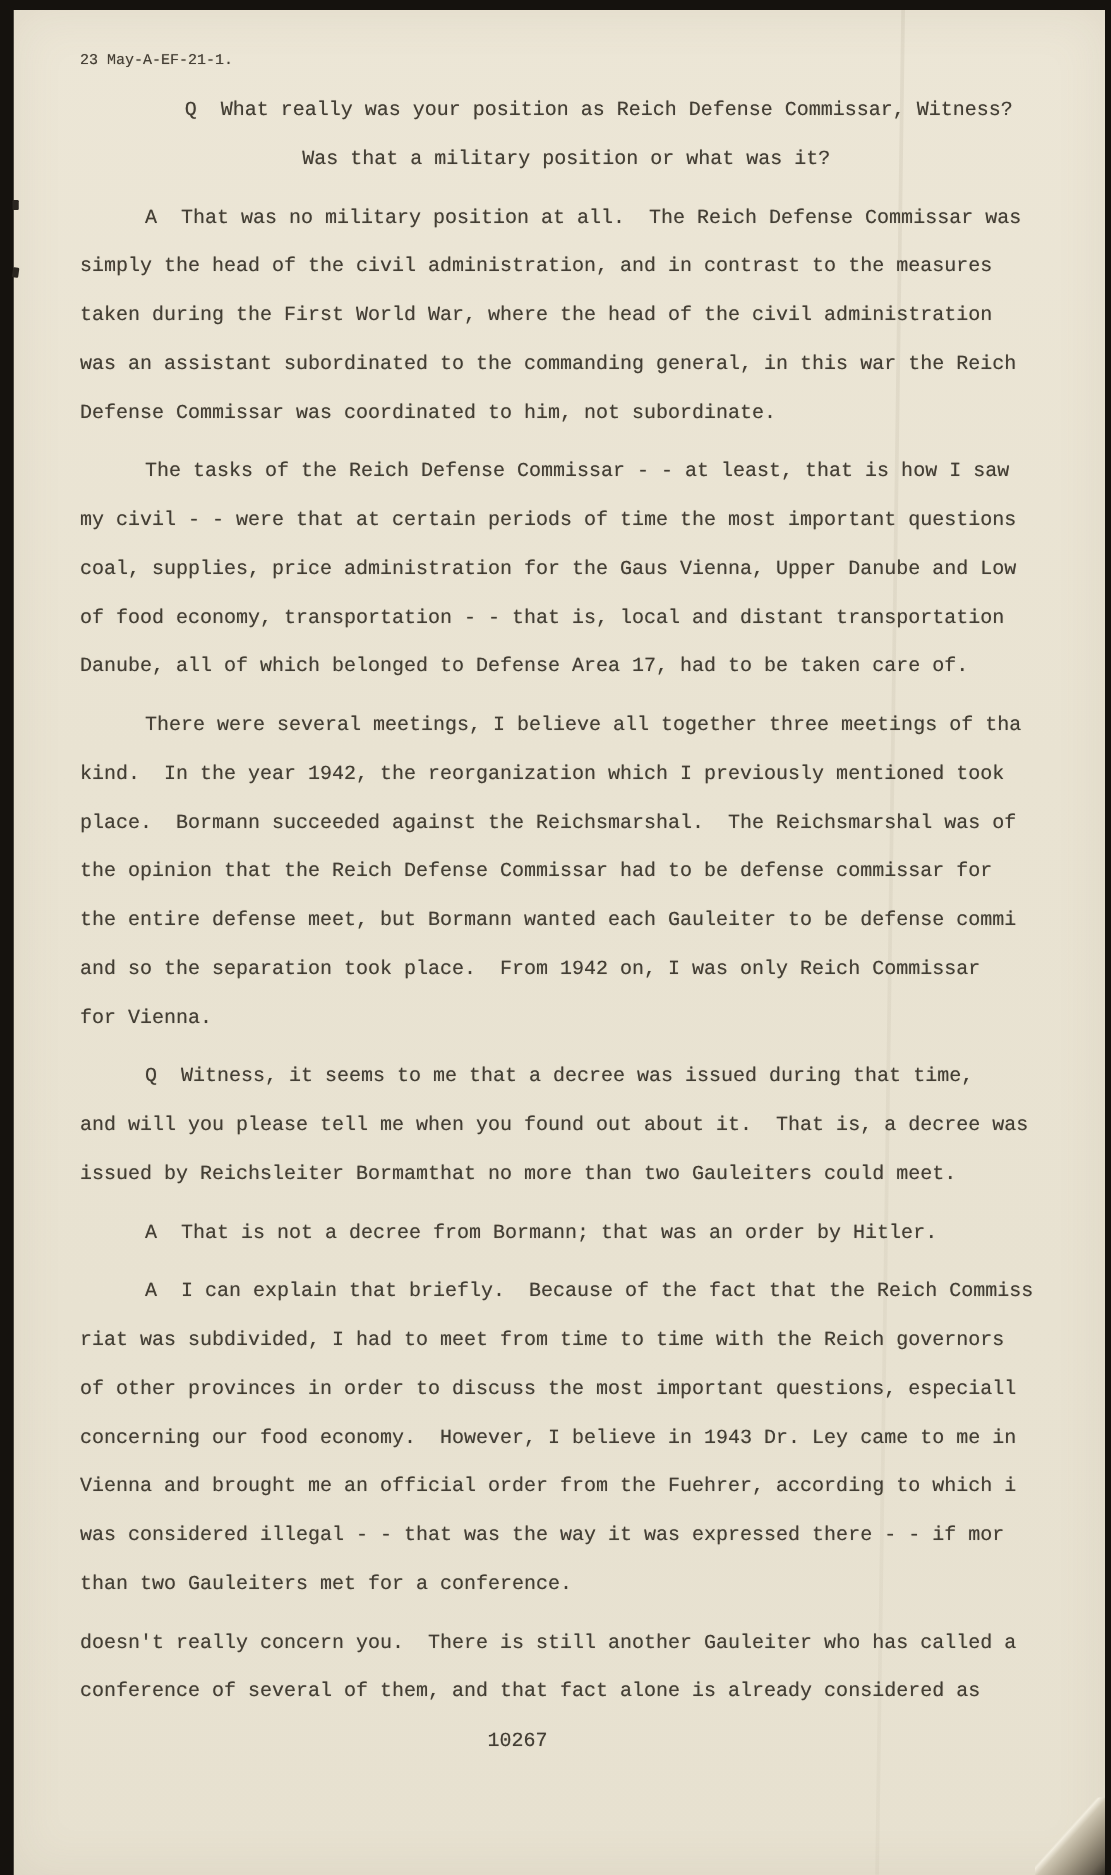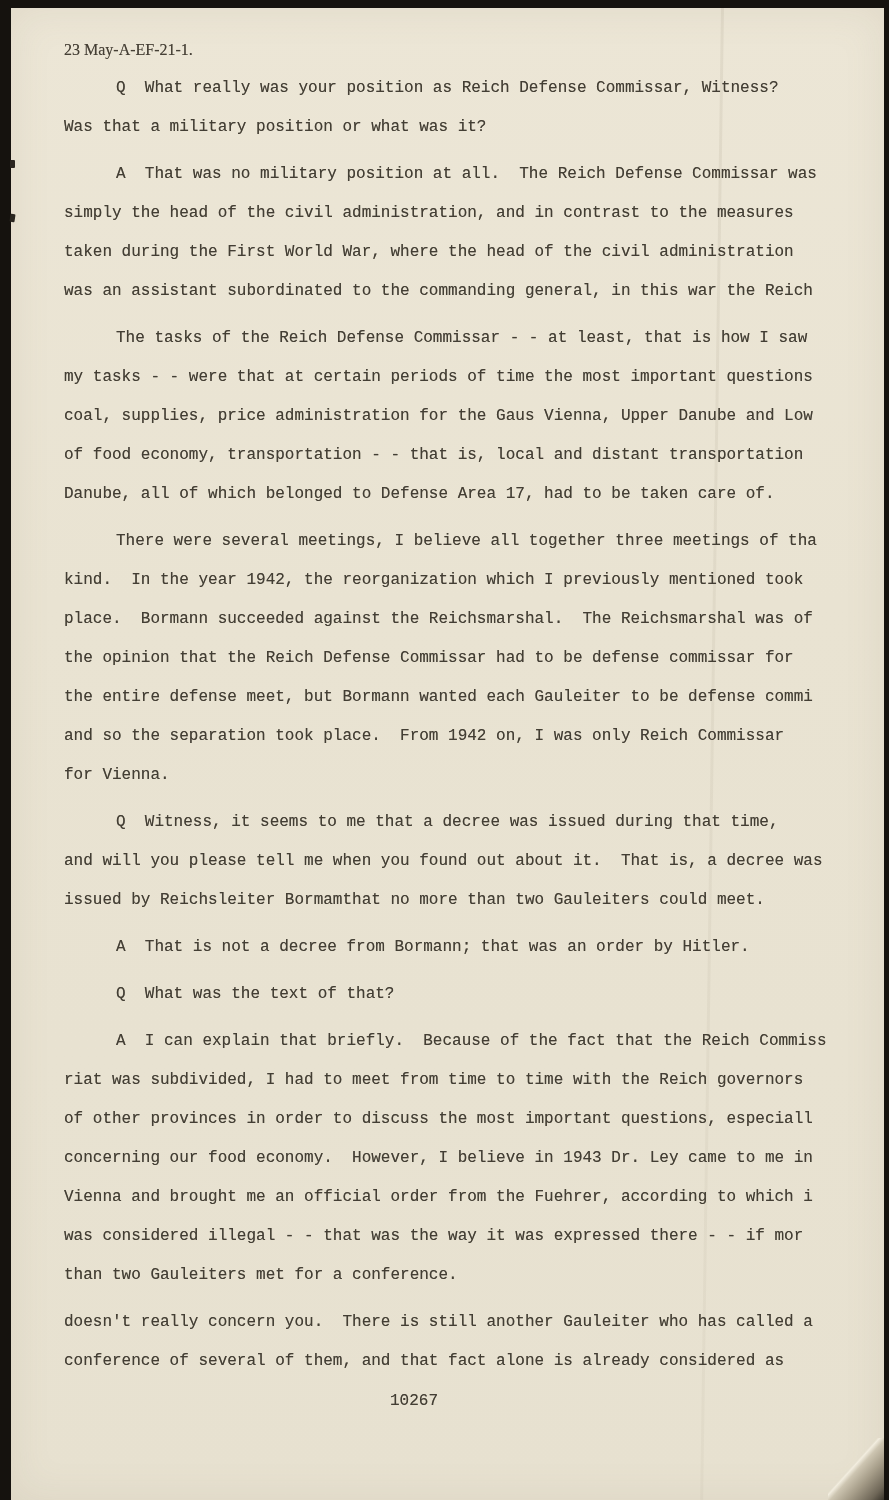--- a/index.html
+++ b/index.html
@@ -31,37 +31,36 @@
     left: 710px;
     width: 3px;
     background: linear-gradient(180deg, rgba(120,108,84,0.10), rgba(120,108,84,0.05));
     transform: rotate(0.8deg);
     transform-origin: top center;
   }
   .header-line {
     position: absolute;
     left: 53px;
     top: 33px;
-    font-size: 16px;
+    font-size: 12px;
     color: #453f35;
     white-space: pre;
     text-shadow: 0 0 0.6px rgba(60,54,44,0.55);
-    font-family: Liberation Serif, serif;
   }
   .transcript {
     position: absolute;
     left: 53px;
     top: 71px;
     width: 778px;
     color: #433e34;
     font-size: 16px;
     text-shadow: 0 0 0.6px rgba(60,54,44,0.55);
   }
   .para { margin-top: 8px; }
-  .para:first-child { margin-top: 0; }
+  .para:first-child { margin-top: 0; text-align: center; }
   .line {
     height: 39px;
     white-space: pre;
     overflow: hidden;
   }
   .line.first { padding-left: 52px; }
   .page-number {
     margin-top: 1px;
     text-align: center;
     width: 700px;
@@ -104,47 +103,45 @@
 
   <div class="para">
         <div class="line first">Q  What really was your position as Reich Defense Commissar, Witness?</div>
         <div class="line">Was that a military position or what was it?</div>
       </div>
       <div class="para">
         <div class="line first">A  That was no military position at all.  The Reich Defense Commissar was</div>
         <div class="line">simply the head of the civil administration, and in contrast to the measures</div>
         <div class="line">taken during the First World War, where the head of the civil administration</div>
         <div class="line">was an assistant subordinated to the commanding general, in this war the Reich</div>
+        <div class="line">Defense Commissar was coordinated to him, not subordinate.</div>
       </div>
       <div class="para">
         <div class="line first">The tasks of the Reich Defense Commissar - - at least, that is how I saw</div>
-        <div class="line">my tasks - - were that at certain periods of time the most important questions</div>
+        <div class="line">my civil - - were that at certain periods of time the most important questions</div>
         <div class="line">coal, supplies, price administration for the Gaus Vienna, Upper Danube and Low</div>
         <div class="line">of food economy, transportation - - that is, local and distant transportation</div>
         <div class="line">Danube, all of which belonged to Defense Area 17, had to be taken care of.</div>
       </div>
       <div class="para">
         <div class="line first">There were several meetings, I believe all together three meetings of tha</div>
         <div class="line">kind.  In the year 1942, the reorganization which I previously mentioned took</div>
         <div class="line">place.  Bormann succeeded against the Reichsmarshal.  The Reichsmarshal was of</div>
         <div class="line">the opinion that the Reich Defense Commissar had to be defense commissar for</div>
         <div class="line">the entire defense meet, but Bormann wanted each Gauleiter to be defense commi</div>
         <div class="line">and so the separation took place.  From 1942 on, I was only Reich Commissar</div>
         <div class="line">for Vienna.</div>
       </div>
       <div class="para">
         <div class="line first">Q  Witness, it seems to me that a decree was issued during that time,</div>
         <div class="line">and will you please tell me when you found out about it.  That is, a decree was</div>
         <div class="line">issued by Reichsleiter Bormamthat no more than two Gauleiters could meet.</div>
       </div>
       <div class="para">
         <div class="line first">A  That is not a decree from Bormann; that was an order by Hitler.</div>
-      </div>
-      <div class="para">
-        <div class="line first">Q  What was the text of that?</div>
       </div>
       <div class="para">
         <div class="line first">A  I can explain that briefly.  Because of the fact that the Reich Commiss</div>
         <div class="line">riat was subdivided, I had to meet from time to time with the Reich governors</div>
         <div class="line">of other provinces in order to discuss the most important questions, especiall</div>
         <div class="line">concerning our food economy.  However, I believe in 1943 Dr. Ley came to me in</div>
         <div class="line">Vienna and brought me an official order from the Fuehrer, according to which i</div>
         <div class="line">was considered illegal - - that was the way it was expressed there - - if mor</div>
         <div class="line">than two Gauleiters met for a conference.</div>
       </div>

